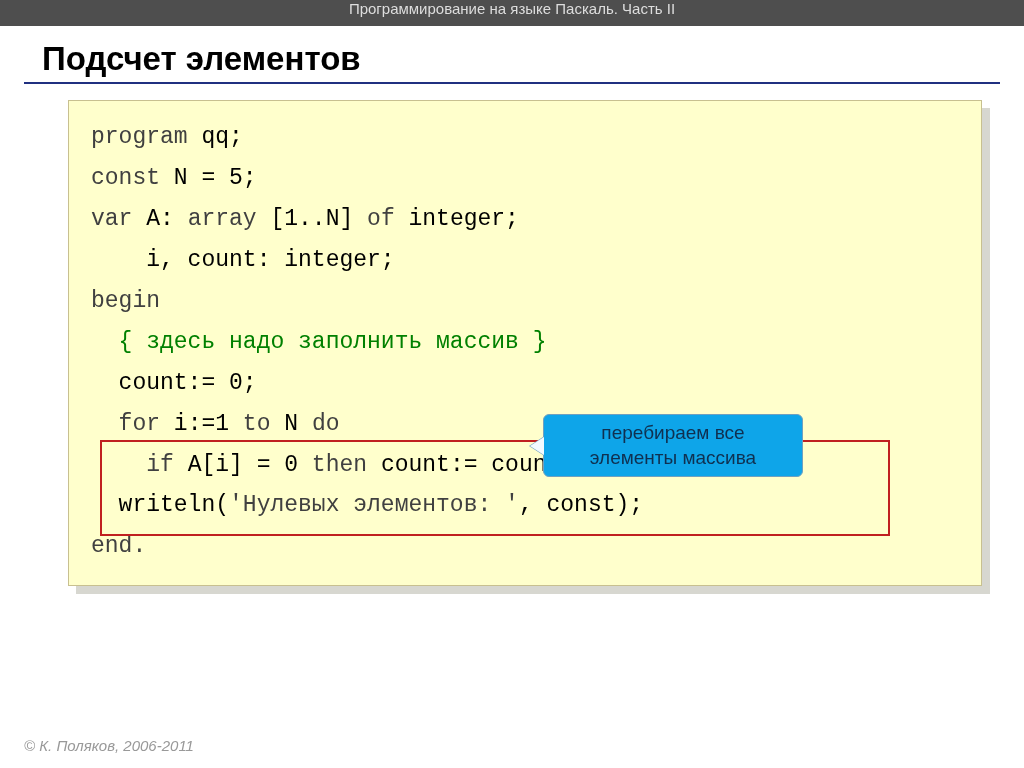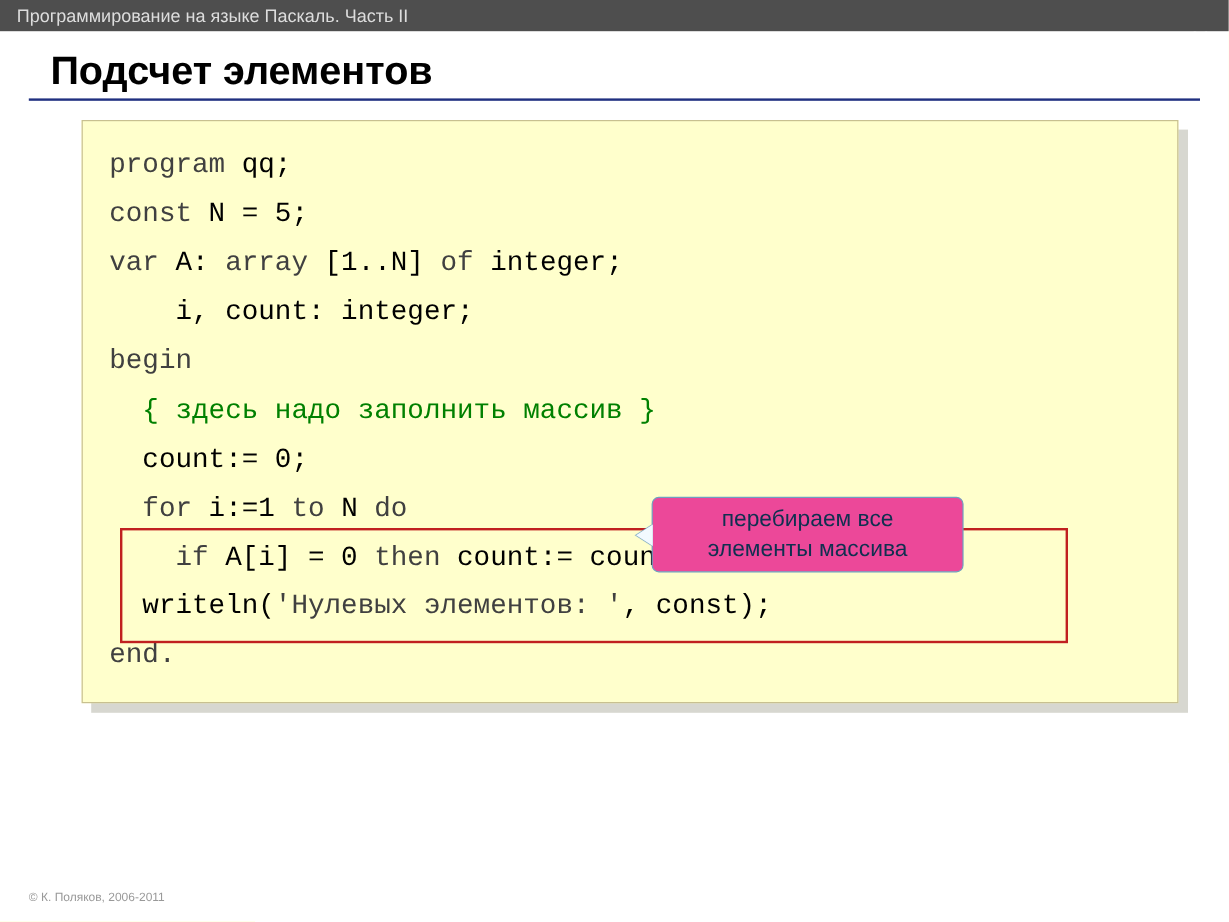--- a/index.html
+++ b/index.html
@@ -12,20 +12,21 @@
   }
   .topbar {
     background: #4e4e4e;
     color: #ddd;
     height: 26px;
     display: flex;
     align-items: center;
     justify-content: space-between;
     padding: 0 14px;
     font-size: 15px;
+    flex-direction: column;
   }
   .topbar .page { color: #fff; font-weight: bold; font-size: 17px; margin-top: 40px; }
   .slide-title {
     font-size: 33px;
     font-weight: bold;
     color: #000;
     margin: 14px 0 4px 42px;
   }
   .title-rule {
     border: none;
@@ -57,21 +58,21 @@
   .kw-blue { color: #404040; }
   .comment-green { color: #008000; }
   .highlight-box {
     position: absolute;
     border: 2px solid #c02020;
     background: transparent;
     z-index: 2;
   }
   .callout {
     position: absolute;
-    background: #ec4899;
+    background: #0ea5e9;
     border: 1px solid #6fa0c0;
     border-radius: 6px;
     padding: 6px 22px;
     font-family: Arial, sans-serif;
     font-size: 19px;
     color: #103050;
     text-align: center;
     line-height: 1.3;
     z-index: 3;
     white-space: normal;
@@ -84,21 +85,22 @@
     width: 0; height: 0;
     border-top: 9px solid transparent;
     border-bottom: 9px solid transparent;
     border-right: 14px solid #f2faff;
     filter: drop-shadow(-1px 0 0 #6fa0c0);
   }
   .footer {
     position: absolute;
     left: 20px; bottom: 14px;
     color: #999;
-    font-size: 10px;
+    font-size: 15px;
+    font-style: italic;
     display: flex;
     align-items: flex-end;
     gap: 4px;
   }
 </style>
 </head>
 <body>
 
 <div class="topbar">
   <span>Программирование на языке Паскаль. Часть II</span>

